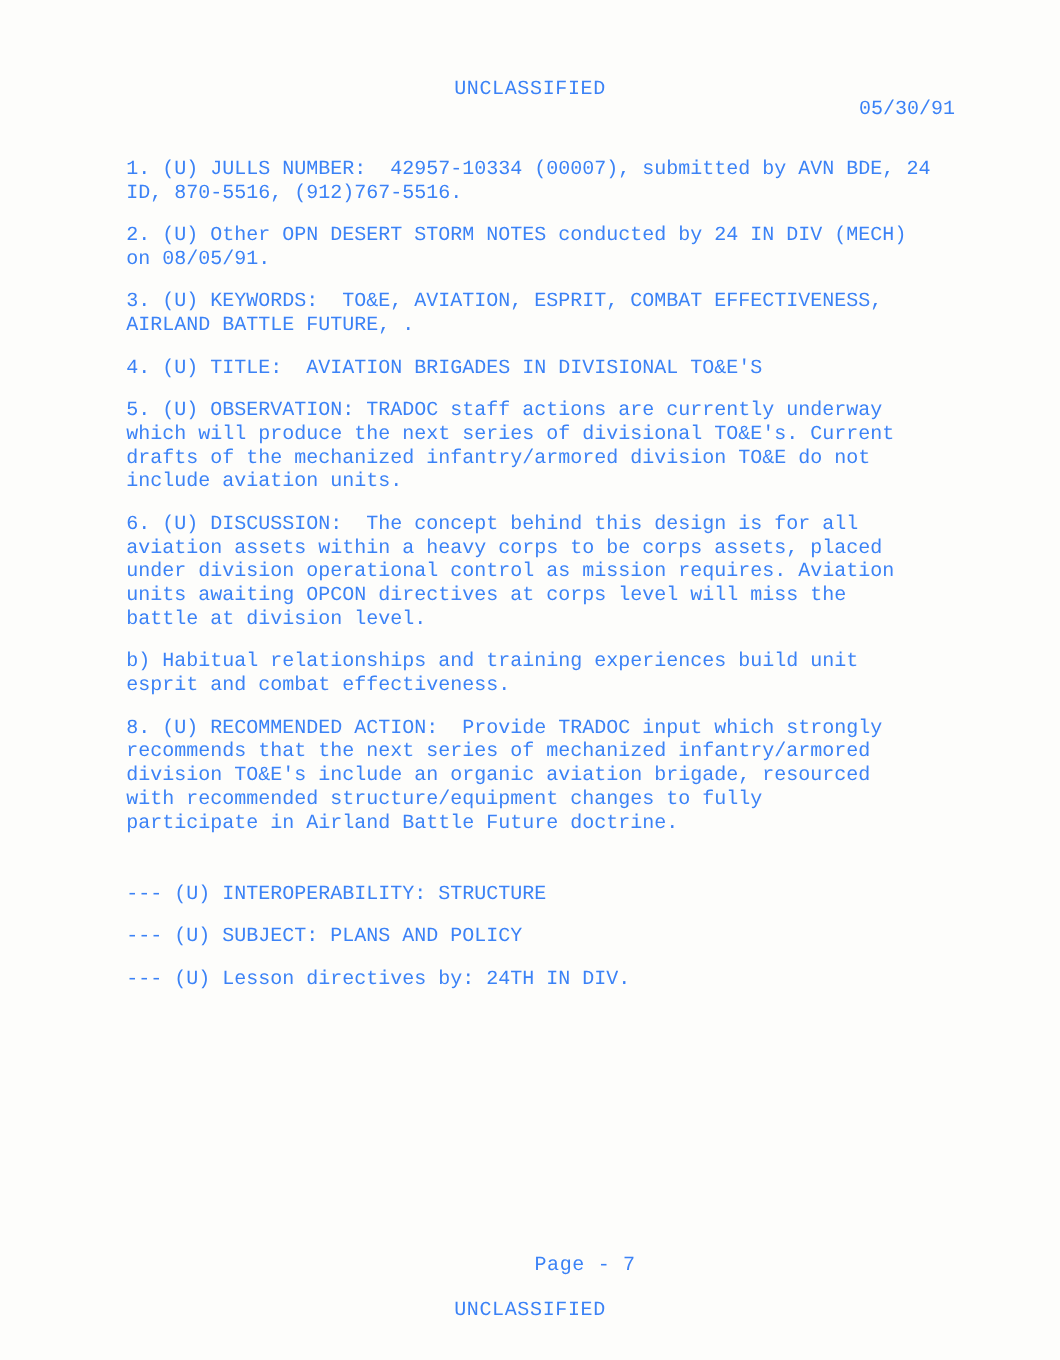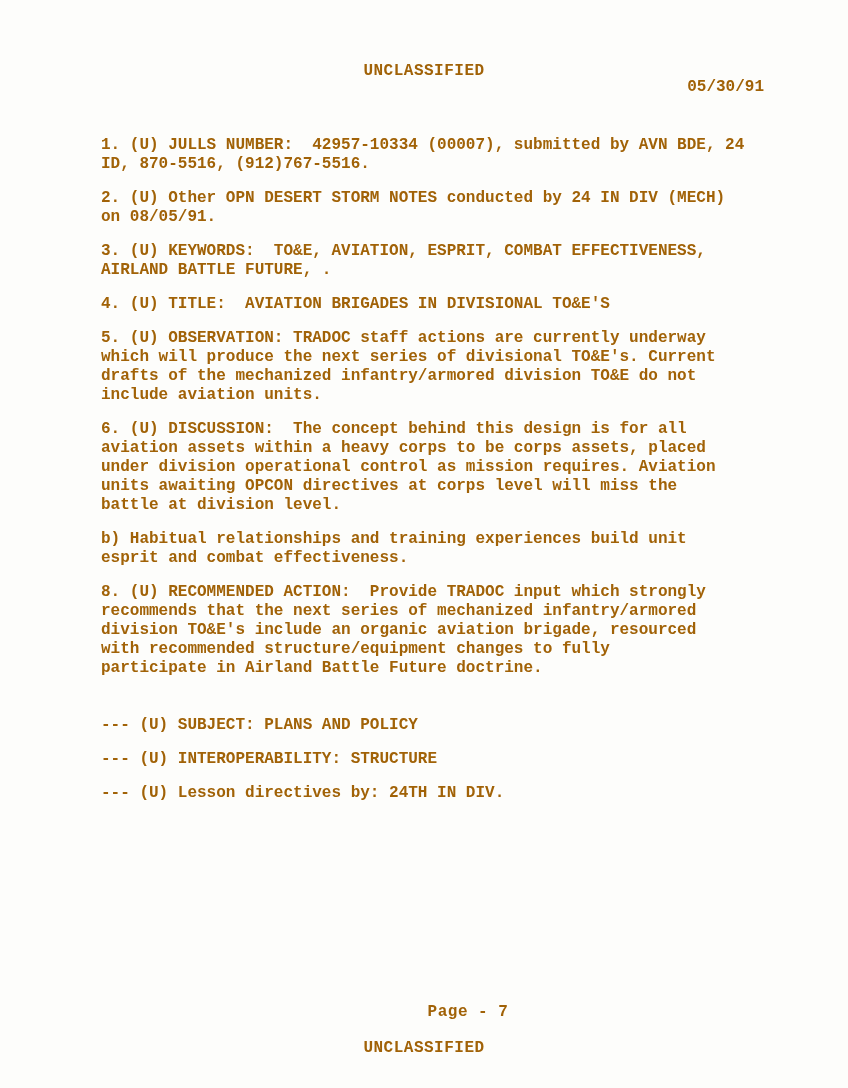--- a/index.html
+++ b/index.html
@@ -7,22 +7,22 @@
     padding: 0;
     background: #d9d9d9;
   }
   .page {
     position: relative;
     width: 848px;
     height: 1088px;
     margin: 0 auto;
     background: #fdfdfb;
     font-family: "Liberation Mono", "DejaVu Sans Mono", monospace;
-    font-weight: 700;
-    color: #a16207;
+    font-weight: 400;
+    color: #3b82f6;
     font-size: 16px;
     line-height: 19px;
     overflow: hidden;
     box-sizing: border-box;
   }
   .centered {
     position: absolute;
     left: 0;
     width: 100%;
     text-align: center;
@@ -30,21 +30,21 @@
   }
   .cls-top { top: 62px; }
   .report-title { top: 95px; }
   .doc-date {
     position: absolute;
     top: 78px;
     right: 84px;
   }
   .body-block {
     position: absolute;
-    top: 136px;
+    top: 126px;
     left: 101px;
     width: 700px;
   }
   .para {
     margin: 0 0 15px 0;
     white-space: pre-wrap;
   }
   .trailer-block {
     margin-top: 38px;
   }
@@ -93,22 +93,22 @@
     <p class="para">b) Habitual relationships and training experiences build unit
 esprit and combat effectiveness.</p>
 
     <p class="para">8. (U) RECOMMENDED ACTION:  Provide TRADOC input which strongly
 recommends that the next series of mechanized infantry/armored
 division TO&amp;E's include an organic aviation brigade, resourced
 with recommended structure/equipment changes to fully
 participate in Airland Battle Future doctrine.</p>
 
     <div class="trailer-block">
+      <p class="trailer-line">--- (U) INTEROPERABILITY: STRUCTURE</p>
       <p class="trailer-line">--- (U) SUBJECT: PLANS AND POLICY</p>
-      <p class="trailer-line">--- (U) INTEROPERABILITY: STRUCTURE</p>
       <p class="trailer-line">--- (U) Lesson directives by: 24TH IN DIV.</p>
     </div>
 
   </div>
 
   <div class="centered page-number">Page - 7</div>
 
   <div class="centered cls-bottom">UNCLASSIFIED</div>
 
 </div>

